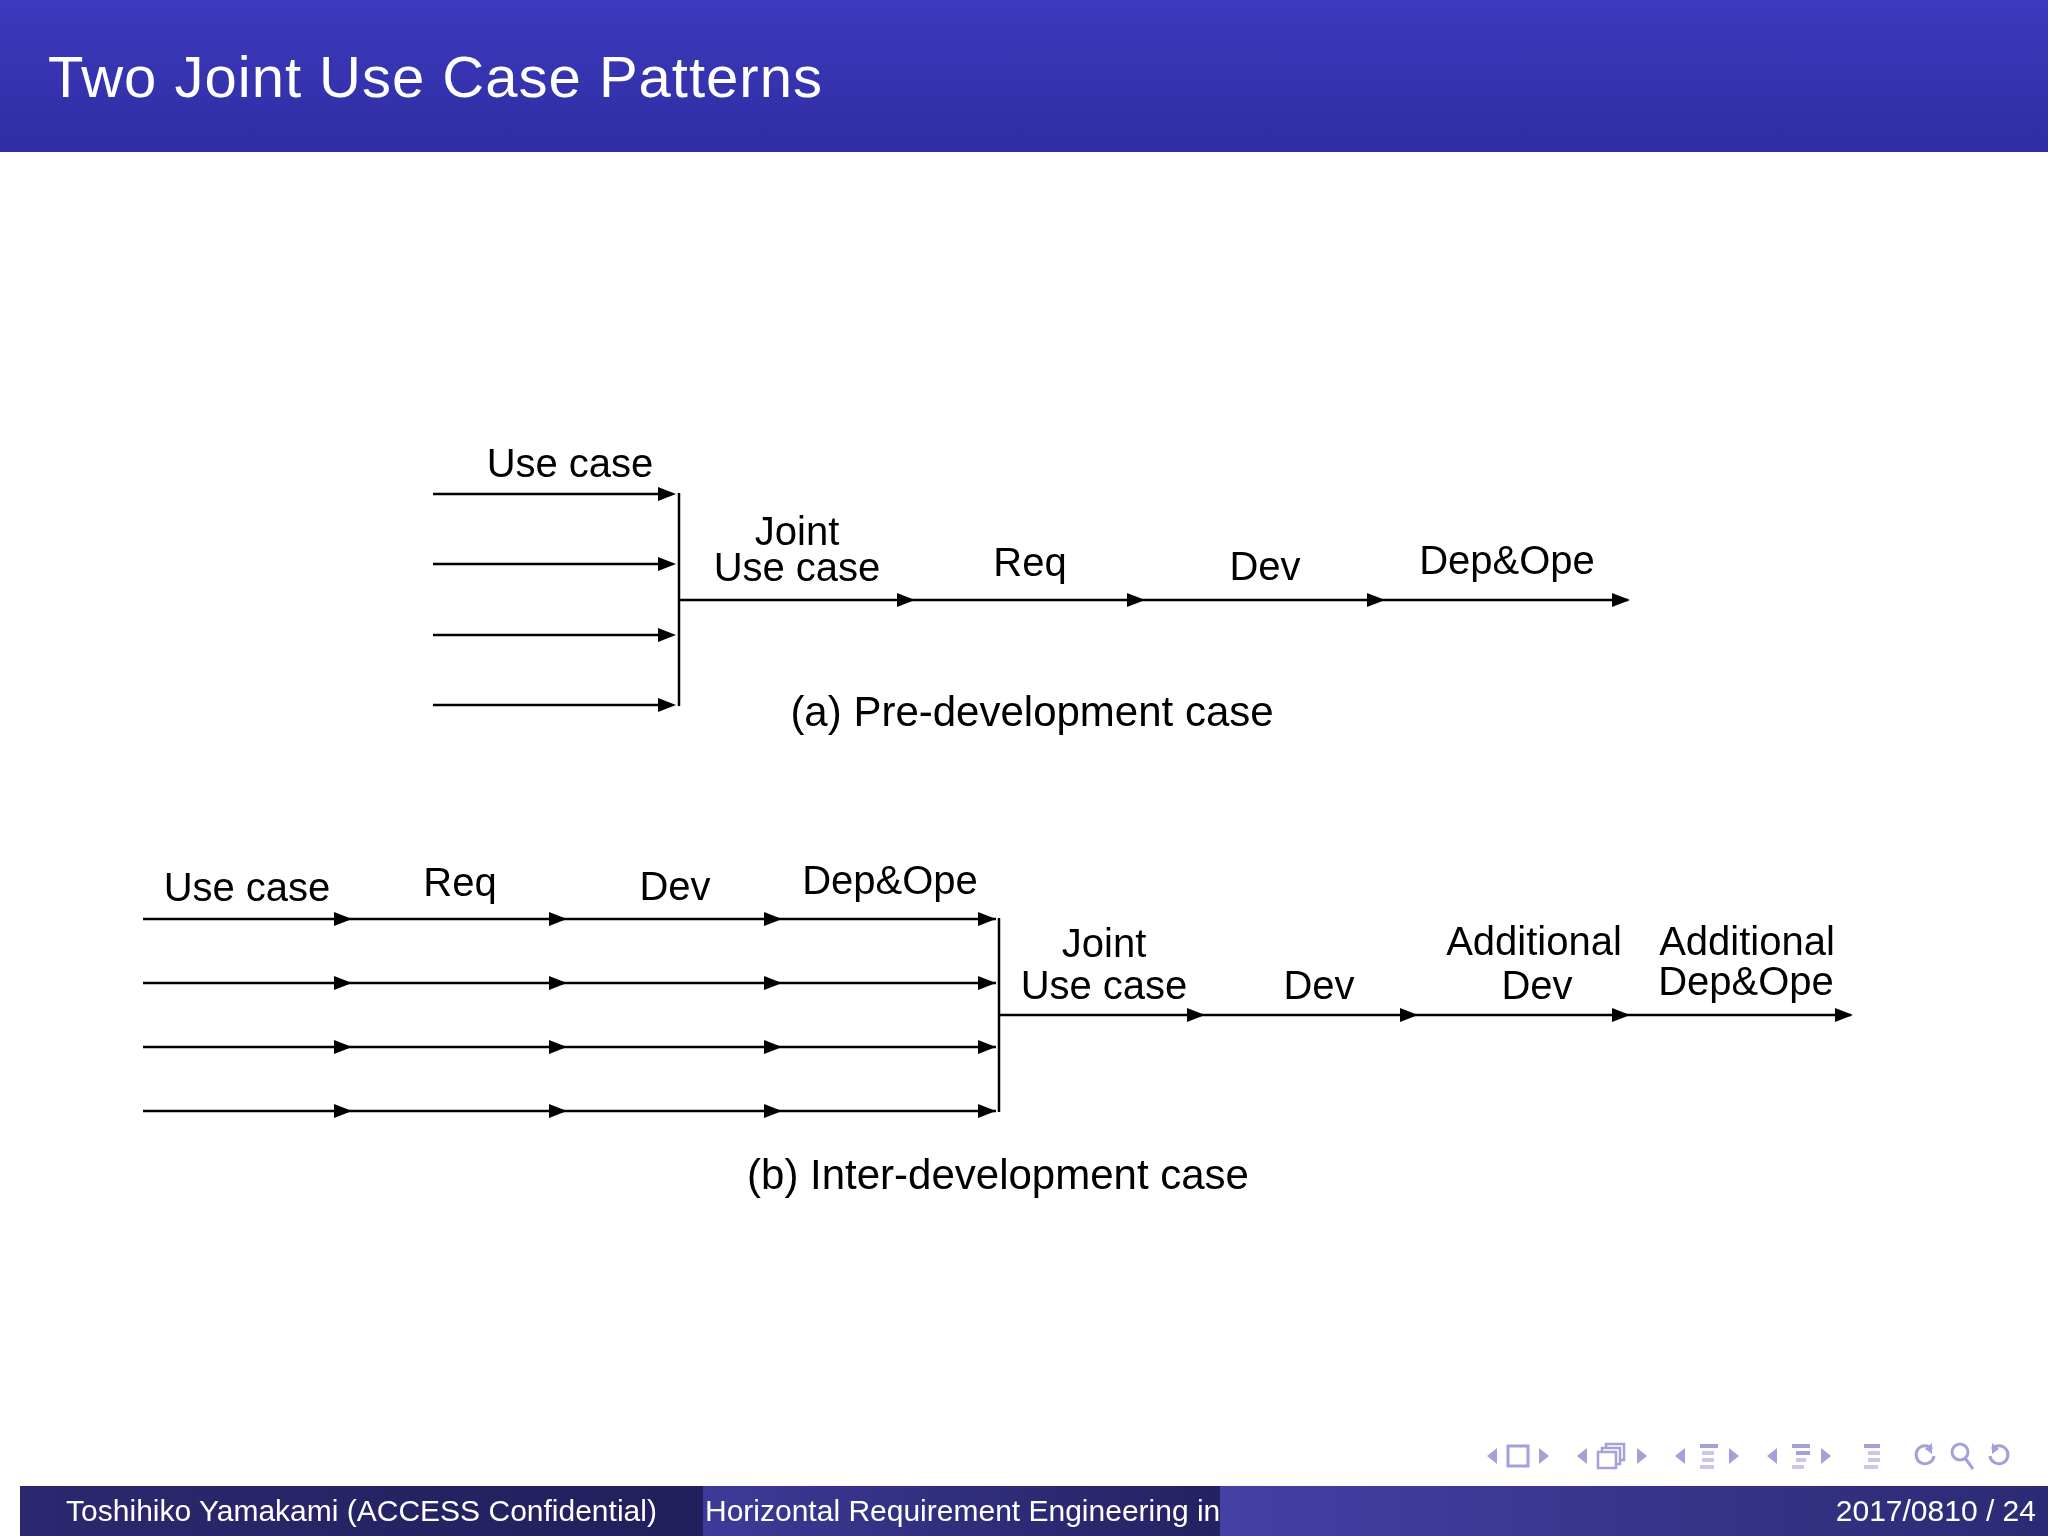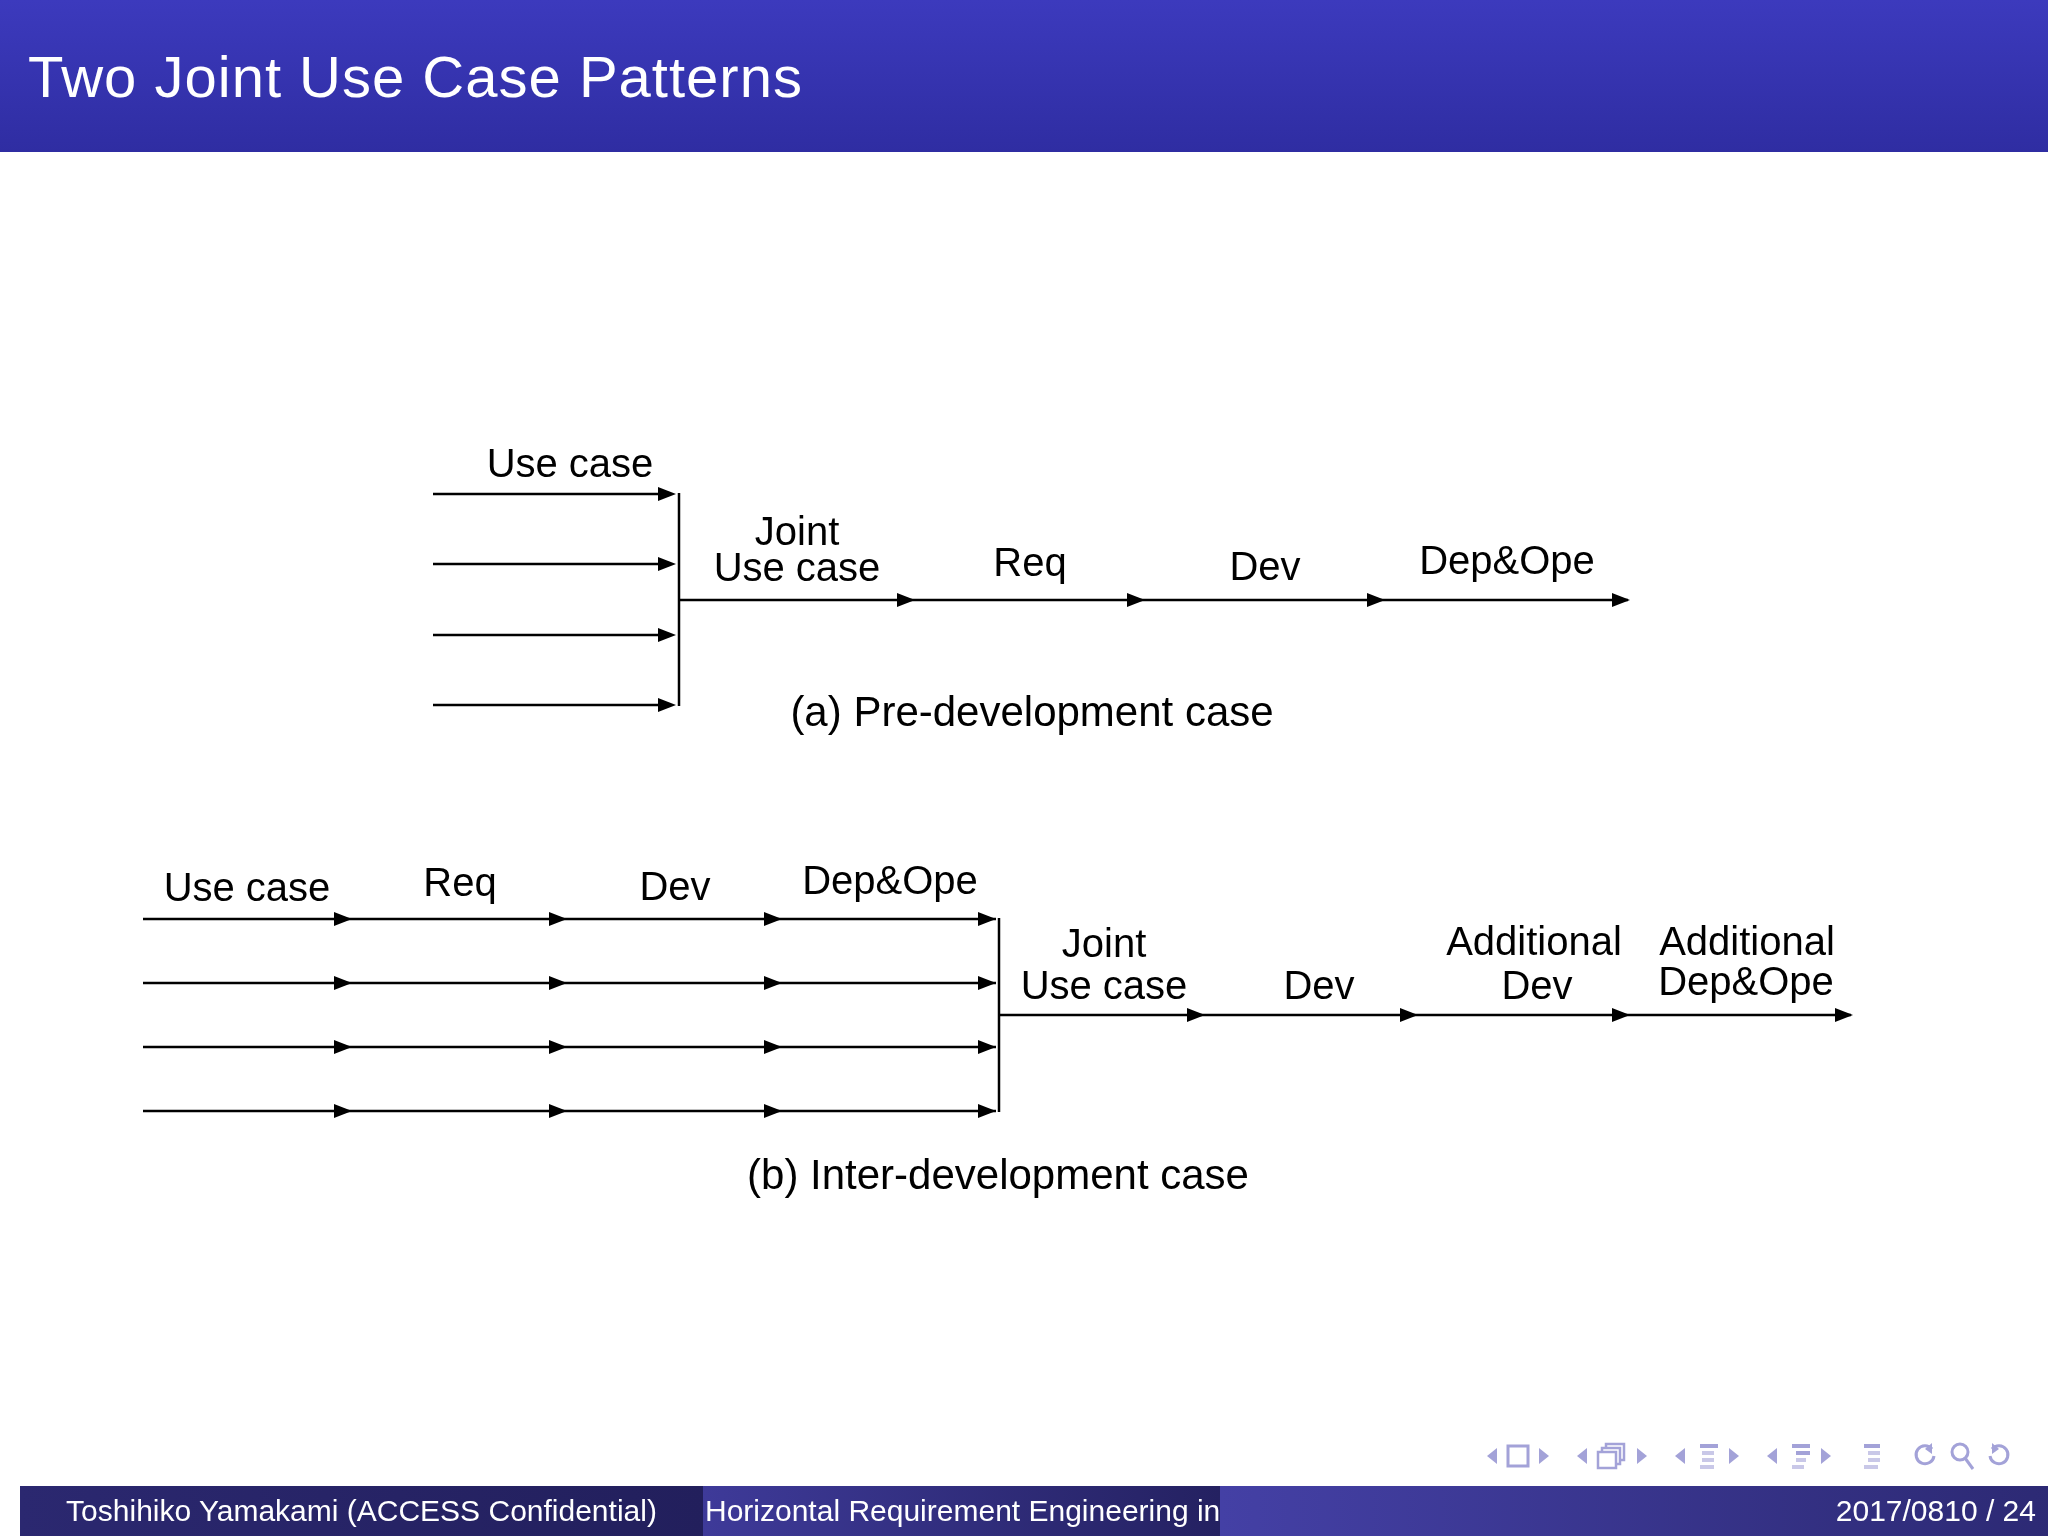--- a/index.html
+++ b/index.html
@@ -3,21 +3,21 @@
 <meta charset="utf-8">
 <style>
   html,body{margin:0;padding:0;background:#888;}
   .slide{position:relative;width:2048px;height:1536px;background:#ffffff;overflow:hidden;
          font-family:"Liberation Sans", sans-serif;}
   
   .header{position:absolute;left:0;top:0;width:2048px;height:152px;
           background:linear-gradient(#3c3abd,#2f2da2);
           display:flex;align-items:center;}
   .header .title{color:#ffffff;font-size:58px;font-weight:400;letter-spacing:1px;
-                 padding-left:28px;white-space:nowrap;}
+                 padding-left:48px;white-space:nowrap;}
   
   .diagrams{position:absolute;left:0;top:388px;width:2048px;height:840px;}
   svg text{font-family:"Liberation Sans", sans-serif;fill:#000000;}
   .lbl{font-size:40px;}
   .cap{font-size:42px;}
   
   .navbar{position:absolute;top:1438px;right:34px;height:36px;display:flex;
           align-items:center;gap:26px;}
   .navgroup{display:flex;align-items:center;gap:8px;}
   .navbar svg{display:block;}

